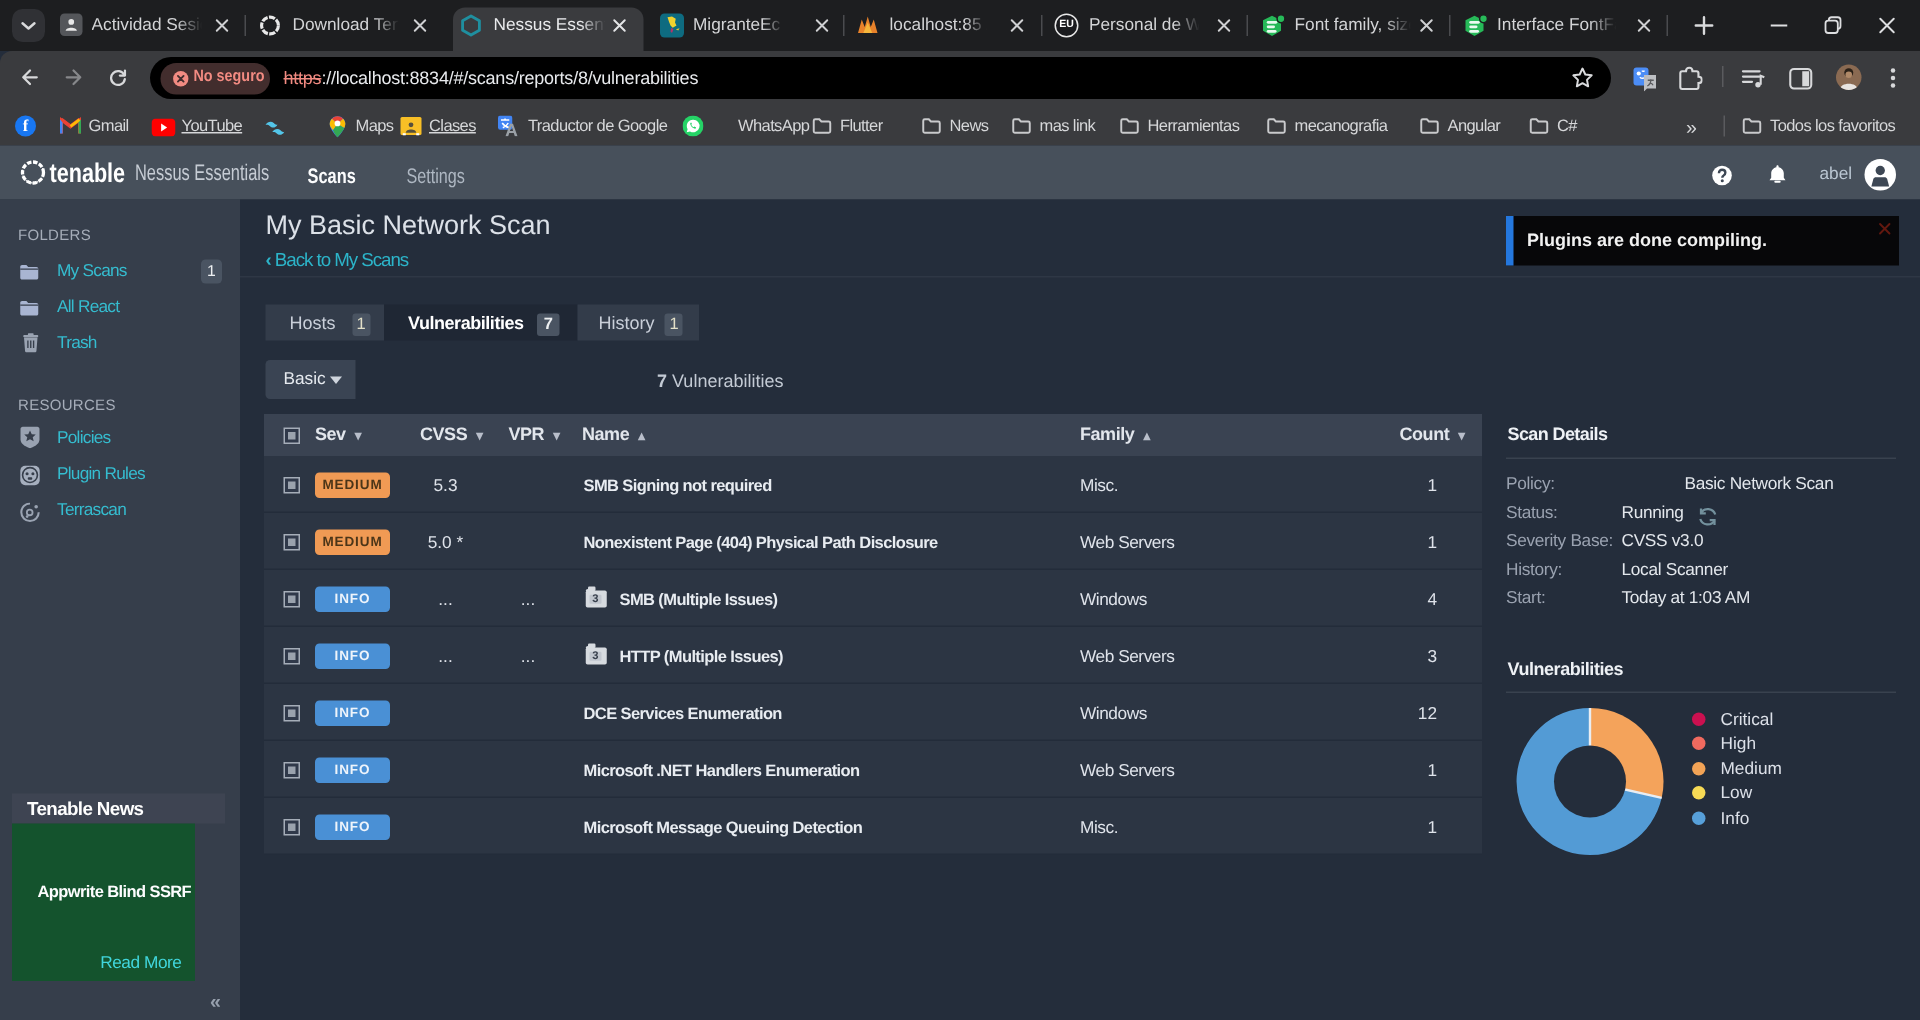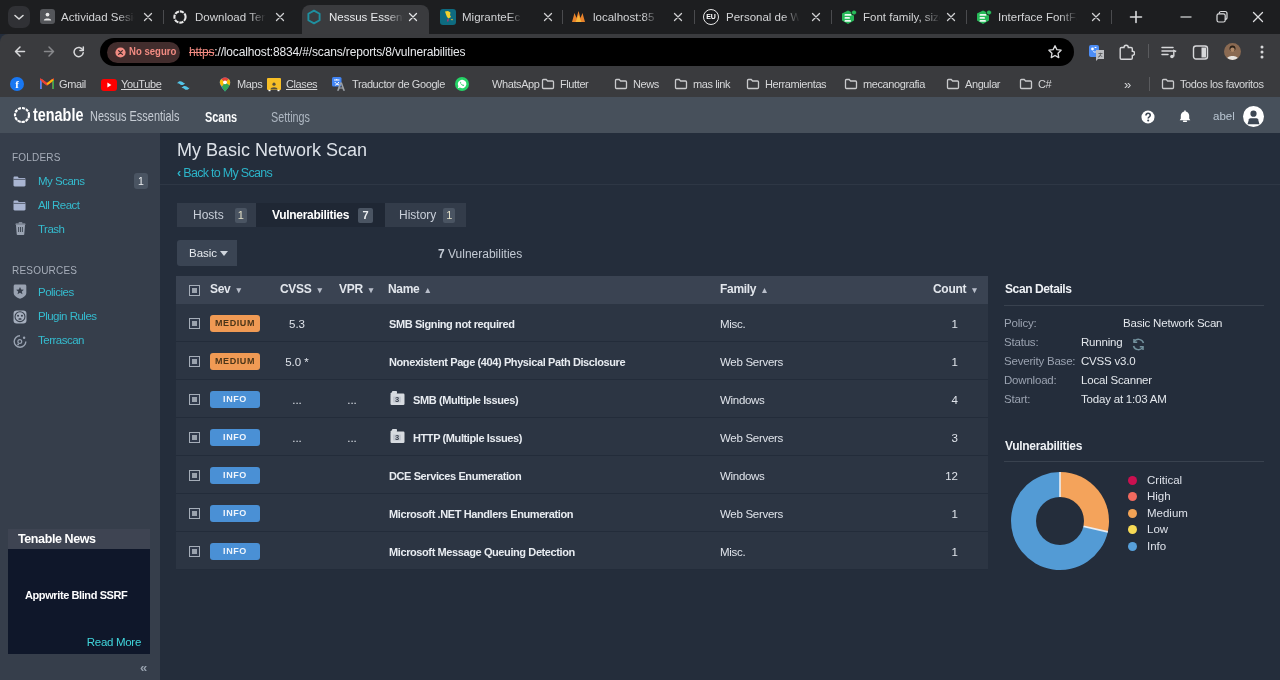--- a/index.html
+++ b/index.html
@@ -384,21 +384,21 @@
     <div class="side-item" style="top:177px;">Plugin Rules</div>
     <svg class="abs" style="left:13px;top:202px;" width="14" height="13" viewBox="0 0 13 13">
         <path d="M6.5 0.7 A5.8 5.8 0 1 0 12.3 6.5" fill="none" stroke="#9aa3b2" stroke-width="1.4"></path>
         <circle cx="6.3" cy="6.6" r="1.9" fill="none" stroke="#9aa3b2" stroke-width="1.2"></circle>
         <circle cx="4.6" cy="9.4" r="0.9" fill="#9aa3b2"></circle>
         <circle cx="10.6" cy="2.8" r="1.2" fill="#9aa3b2"></circle>
       </svg>
     <div class="side-item" style="top:201px;">Terrascan</div>
 
     <div class="abs" style="left:8px;top:396px;width:142px;height:20px;background:#3e4452;color:#fefefe;font-size:12.5px;letter-spacing:-0.4px;font-weight:bold;padding:3px 0 0 10px;">Tenable News</div>
-    <div class="abs" style="left:8px;top:416px;width:142px;height:105px;background:#0f172a;">
+    <div class="abs" style="left:8px;top:416px;width:122px;height:105px;background:#14532d;">
       <div class="abs" style="left:17px;top:40px;font-size:11px;letter-spacing:-0.4px;font-weight:bold;color:#fdfdfe;">Appwrite Blind SSRF</div>
       <div class="abs" style="right:9px;top:87px;font-size:11.5px;letter-spacing:-0.3px;color:#41d6dc;">Read More</div>
     </div>
     <div class="abs" style="left:140px;top:527px;font-size:13px;font-weight:bold;color:#97a0ad;">«</div>
   </div>
   <div id="main">
     <div class="abs" style="left:17px;top:7px;font-size:18px;color:#dce1e8;">My Basic Network Scan</div>
     <div class="abs" style="left:17px;top:33px;font-size:12.5px;letter-spacing:-0.7px;color:#2cb4c9;"><b>‹</b> Back to My Scans</div>
     <div class="abs" style="left:0;top:51px;width:1120px;height:1px;background:#2e3745;"></div>
 
@@ -487,35 +487,41 @@
         </div>
       <div class="trow">
           <div class="cbx"></div>
           <div class="sev-badge info abs">INFO</div>
           <div class="name">Microsoft Message Queuing Detection</div>
           <div class="fam">Misc.</div>
           <div class="cnt">1</div>
         </div>
     </div>
 
+    <div class="abs" style="left:844px;top:11px;width:262px;height:33px;background:#070709;border-left:5px solid #2477dd;">
+      <div class="abs" style="left:9px;top:9px;font-size:12px;font-weight:bold;color:#f2f2f2;">Plugins are done compiling.</div>
+      <svg class="abs" style="right:5px;top:4px;" width="9" height="9" viewBox="0 0 10 10">
+          <path d="M1.5 1.5 L8.5 8.5 M8.5 1.5 L1.5 8.5" stroke="#63180f" stroke-width="1.4" stroke-linecap="round"></path>
+        </svg>
+    </div>
 
     <div class="abs" style="left:845px;top:149px;font-size:12px;letter-spacing:-0.4px;font-weight:bold;color:#eef1f5;">Scan Details</div>
     <div class="abs" style="left:844px;top:172px;width:260px;height:1px;background:#39424f;"></div>
     <div class="abs sd-l" style="top:184px;">Policy:</div>
       <div class="abs sd-v" style="top:184px;margin-left:42px;">Basic Network Scan</div>
     <div class="abs sd-l" style="top:203px;">Status:</div>
       <div class="abs sd-v" style="top:203px;text-align:right;">Running</div>
     <svg class="abs" style="left:972px;top:205px;" width="13" height="13" viewBox="0 0 13 13">
         <path d="M11.5 5 A 5.2 5.2 0 0 0 2 4 M1.5 8 A 5.2 5.2 0 0 0 11 9" fill="none" stroke="#73919d" stroke-width="1.5"></path>
         <path d="M2 1 V4.2 H5.2" fill="none" stroke="#73919d" stroke-width="1.5"></path>
         <path d="M11 12 V8.8 H7.8" fill="none" stroke="#73919d" stroke-width="1.5"></path>
       </svg>
     <div class="abs sd-l" style="top:222px;">Severity Base:</div>
       <div class="abs sd-v" style="top:222px;">CVSS v3.0</div>
-    <div class="abs sd-l" style="top:241px;">Download:</div>
+    <div class="abs sd-l" style="top:241px;">History:</div>
       <div class="abs sd-v" style="top:241px;">Local Scanner</div>
     <div class="abs sd-l" style="top:260px;">Start:</div>
       <div class="abs sd-v" style="top:260px;">Today at 1:03 AM</div>
 
     <div class="abs" style="left:845px;top:306px;font-size:12px;letter-spacing:-0.3px;font-weight:bold;color:#eef1f5;">Vulnerabilities</div>
     <div class="abs" style="left:844px;top:328px;width:260px;height:1px;background:#39424f;"></div>
     <svg class="abs" style="left:850px;top:338px;" width="100" height="100" viewBox="0 0 100 100">
       <path d="M50 50 L50 1 A49 49 0 0 1 97.8 60.9 Z" fill="#f4a35b"></path>
       <path d="M50 50 L97.8 60.9 A49 49 0 1 1 50 1 Z" fill="#539bd5"></path>
       <path d="M50 50 L50 1 M50 50 L97.8 60.9" stroke="#e9edf2" stroke-width="1.6"></path>

